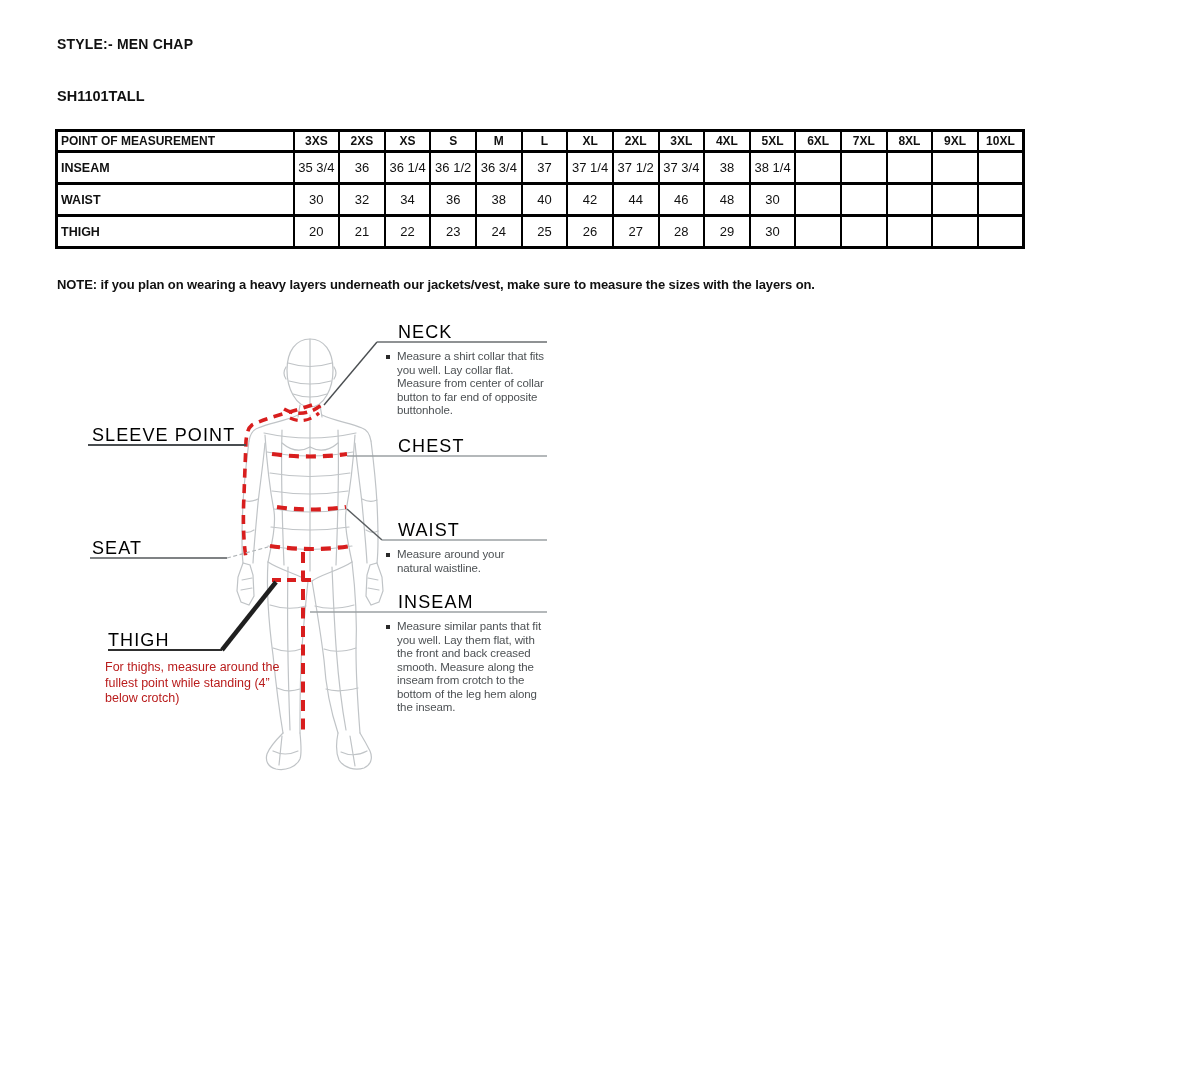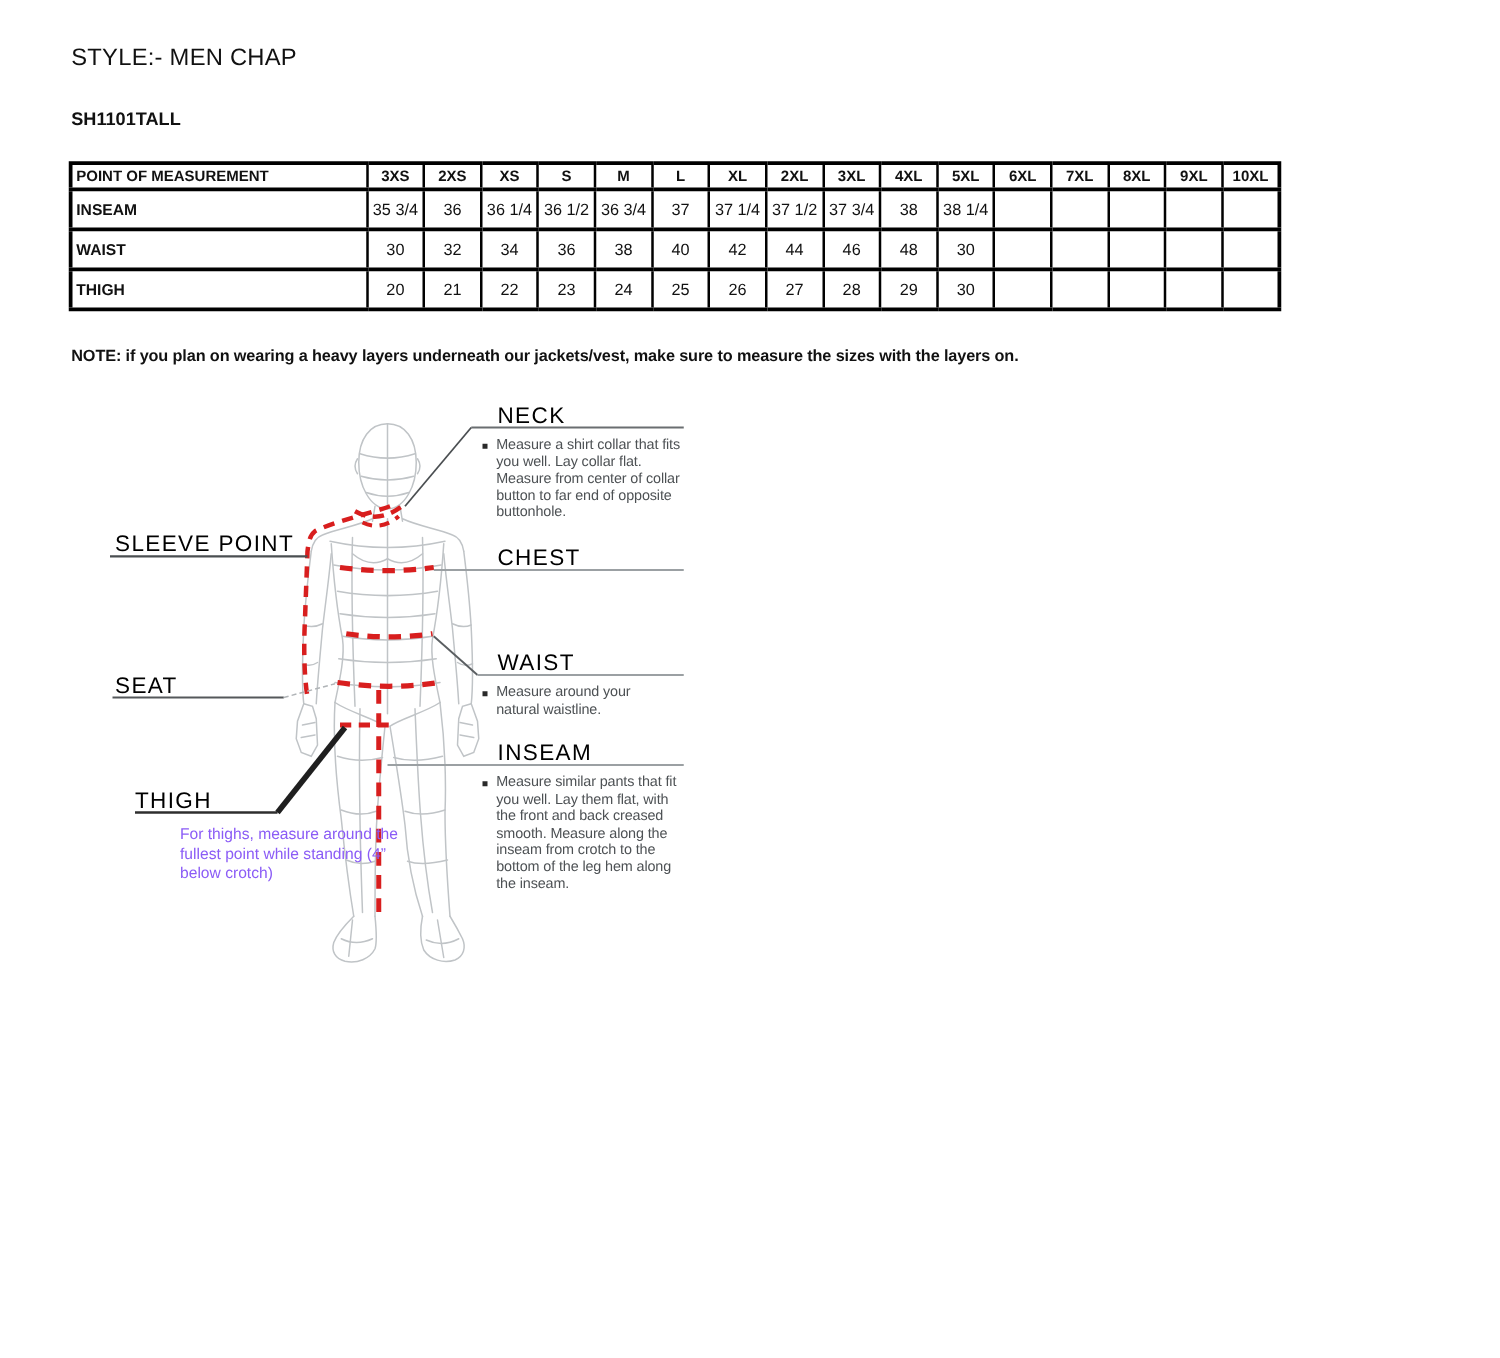--- a/index.html
+++ b/index.html
@@ -1,37 +1,37 @@
 <!DOCTYPE html>
 <html><head>
 <meta charset="utf-8">
 <style>
   html,body{margin:0;padding:0;background:#fff;}
   .page{position:relative;width:1200px;height:1086px;background:#fff;overflow:hidden;
         font-family:"Liberation Sans",sans-serif;color:#111;}
-  .doc-title{position:absolute;left:57px;top:36px;font-size:19px;font-weight:normal;letter-spacing:.2px;}
+  .doc-title{position:absolute;left:57px;top:36px;font-size:14px;font-weight:bold;letter-spacing:.2px;}
   .doc-sku{position:absolute;left:57px;top:88px;font-size:14.5px;font-weight:bold;}
   .doc-note{position:absolute;left:57px;top:277px;font-size:13px;font-weight:bold;letter-spacing:-.1px;}
 
   table.size-table{position:absolute;left:55px;top:129px;width:970px;border-collapse:collapse;
         table-layout:fixed;border:3px solid #000;}
   .size-table th,.size-table td{border:2px solid #000;border-top-width:3px;border-bottom-width:3px;
         text-align:center;vertical-align:middle;overflow:hidden;white-space:nowrap;padding:0;}
   .size-table thead th{height:18px;font-size:12px;font-weight:bold;}
   .size-table tbody td{height:29px;font-size:13px;font-weight:normal;}
   .size-table .first{text-align:left;padding-left:3px;}
   .size-table tbody td.first{font-weight:bold;font-size:12.5px;}
 
   .diagram{position:absolute;left:60px;top:315px;width:560px;height:480px;}
   .diagram svg{position:absolute;left:0;top:0;}
   .dg-title{position:absolute;font-size:18px;letter-spacing:1.1px;color:#000000;white-space:nowrap;}
   .callout{position:absolute;display:flex;align-items:flex-start;}
   .callout .bullet{width:4px;height:4px;background:#2a2a2a;margin:5px 7px 0 0;flex:0 0 auto;}
   .desc-text{font-size:11.5px;line-height:13.5px;color:#4d5154;letter-spacing:-.1px;}
-  .thigh-desc{position:absolute;font-size:12.5px;line-height:15.5px;color:#8b5cf6;width:182px;margin-left:39px;}
+  .thigh-desc{position:absolute;font-size:12.5px;line-height:15.5px;color:#b91c1c;width:182px;}
 </style>
 </head>
 <body>
 
 <div class="page">
 
   <div class="doc-title">STYLE:- MEN CHAP</div>
   <div class="doc-sku">SH1101TALL</div>
 
   <table class="size-table">

